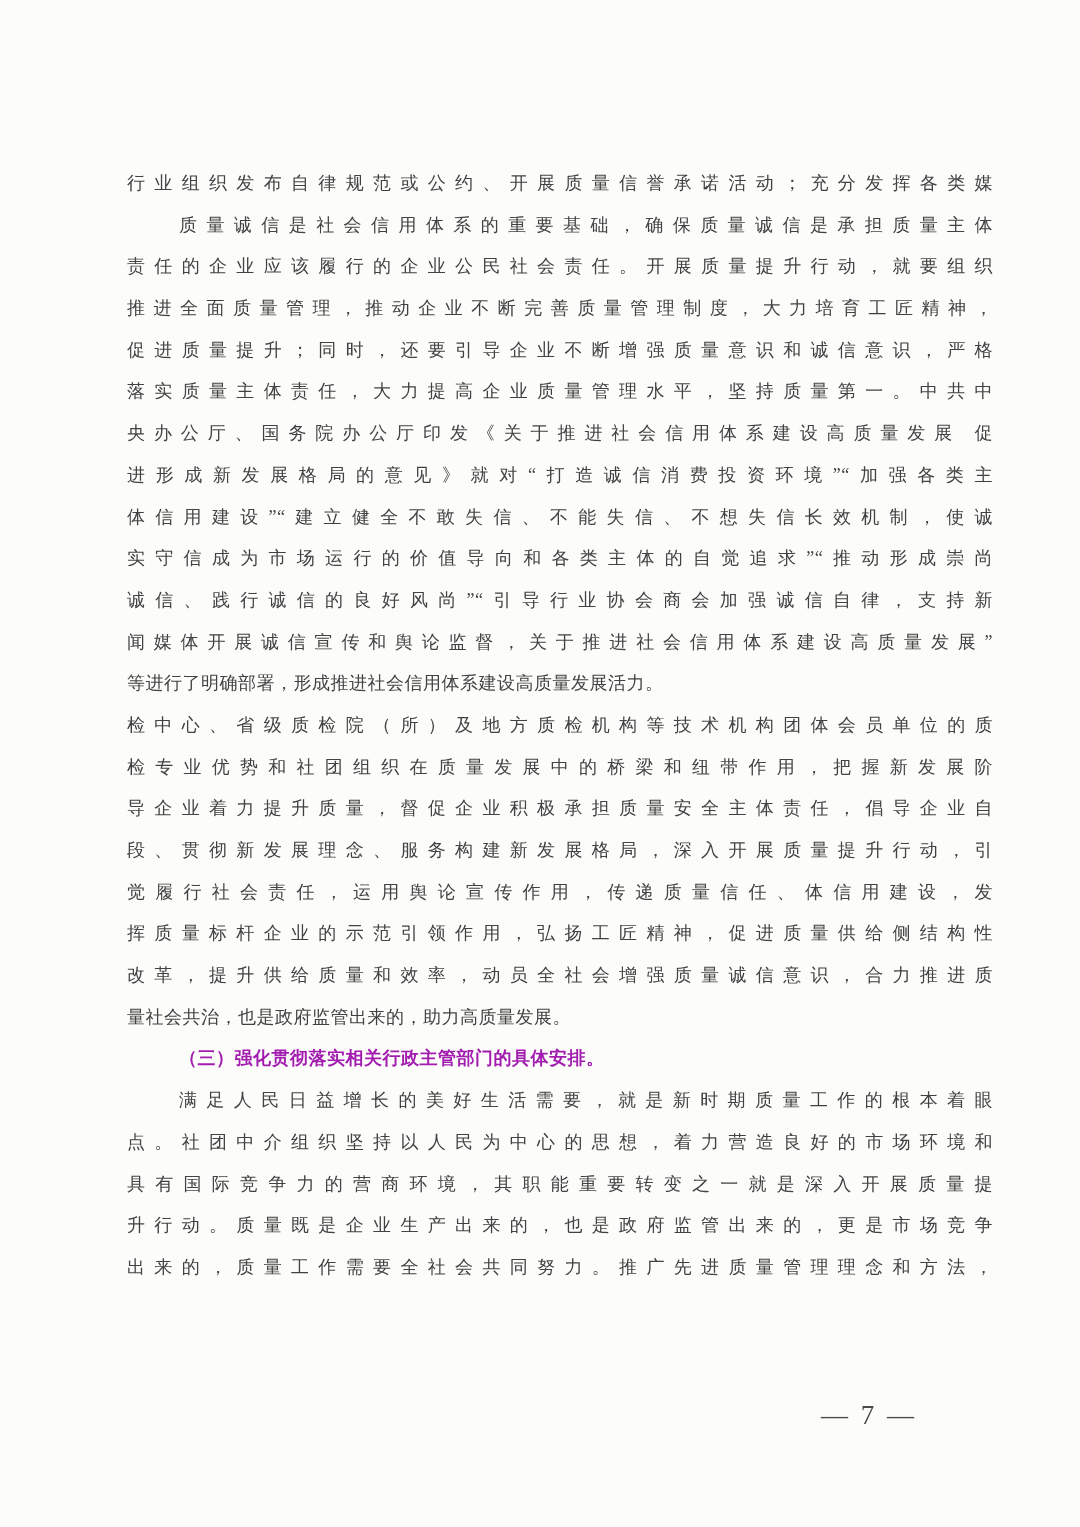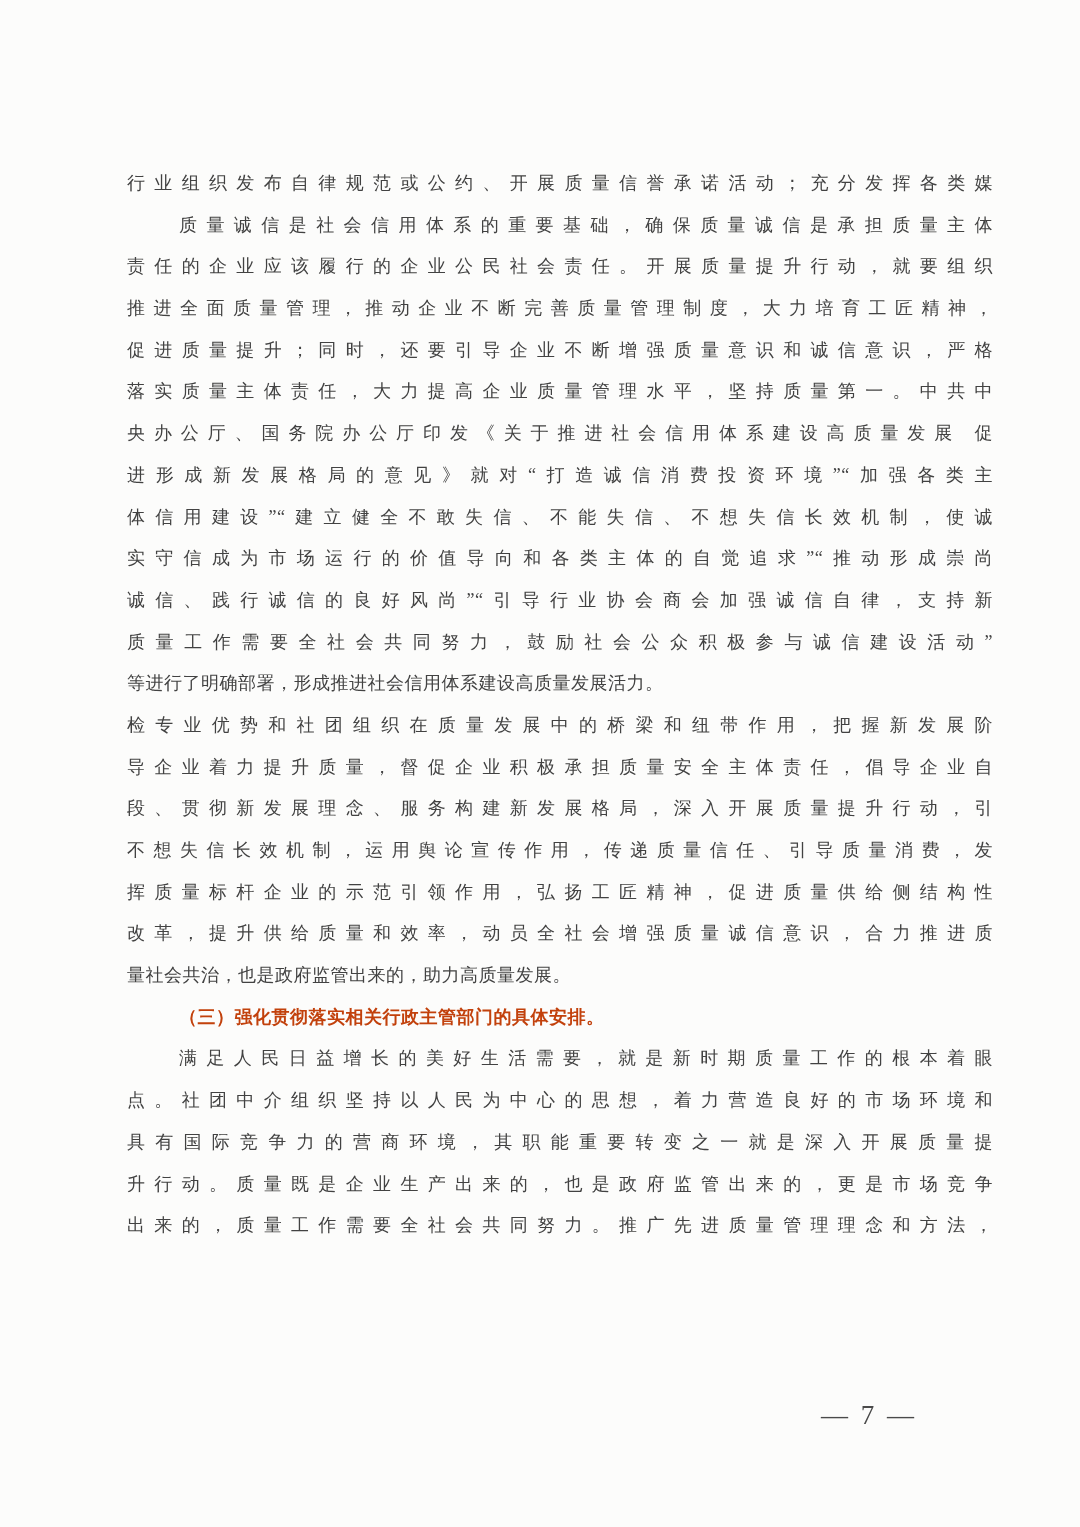--- a/index.html
+++ b/index.html
@@ -30,21 +30,21 @@
     text-align: justify;
     text-align-last: justify;
     letter-spacing: 0.5px;
     color: #424242;
     overflow: hidden;
   }
   .ln.first { padding-left: 52px; }
   .ln.last { text-align-last: left; }
   .ln.heading {
     font-weight: 700;
-    color: #c2410c;
+    color: #a21caf;
   }
   .footer {
     position: absolute;
     top: 1398px;
     right: 163px;
     font-size: 27px;
     line-height: 34px;
     color: #4a4a4a;
     letter-spacing: 3px;
   }
@@ -64,29 +64,30 @@
       <div class="ln first">质量诚信是社会信用体系的重要基础，确保质量诚信是承担质量主体</div>
       <div class="ln">责任的企业应该履行的企业公民社会责任。开展质量提升行动，就要组织</div>
       <div class="ln">推进全面质量管理，推动企业不断完善质量管理制度，大力培育工匠精神，</div>
       <div class="ln">促进质量提升；同时，还要引导企业不断增强质量意识和诚信意识，严格</div>
       <div class="ln">落实质量主体责任，大力提高企业质量管理水平，坚持质量第一。中共中</div>
       <div class="ln">央办公厅、国务院办公厅印发《关于推进社会信用体系建设高质量发展 促</div>
       <div class="ln">进形成新发展格局的意见》就对“打造诚信消费投资环境”“加强各类主</div>
       <div class="ln">体信用建设”“建立健全不敢失信、不能失信、不想失信长效机制，使诚</div>
       <div class="ln">实守信成为市场运行的价值导向和各类主体的自觉追求”“推动形成崇尚</div>
       <div class="ln">诚信、践行诚信的良好风尚”“引导行业协会商会加强诚信自律，支持新</div>
-      <div class="ln">质量工作需要全社会共同努力，鼓励社会公众积极参与诚信建设活动”</div>
+      <div class="ln">闻媒体开展诚信宣传和舆论监督，关于推进社会信用体系建设高质量发展”</div>
       <div class="ln last">等进行了明确部署，形成推进社会信用体系建设高质量发展活力。</div>
     </div>
 
     <div class="para">
+      <div class="ln">检中心、省级质检院（所）及地方质检机构等技术机构团体会员单位的质</div>
       <div class="ln">检专业优势和社团组织在质量发展中的桥梁和纽带作用，把握新发展阶</div>
       <div class="ln">导企业着力提升质量，督促企业积极承担质量安全主体责任，倡导企业自</div>
       <div class="ln">段、贯彻新发展理念、服务构建新发展格局，深入开展质量提升行动，引</div>
-      <div class="ln">不想失信长效机制，运用舆论宣传作用，传递质量信任、引导质量消费，发</div>
+      <div class="ln">觉履行社会责任，运用舆论宣传作用，传递质量信任、体信用建设，发</div>
       <div class="ln">挥质量标杆企业的示范引领作用，弘扬工匠精神，促进质量供给侧结构性</div>
       <div class="ln">改革，提升供给质量和效率，动员全社会增强质量诚信意识，合力推进质</div>
       <div class="ln last">量社会共治，也是政府监管出来的，助力高质量发展。</div>
     </div>
 
     <div class="para">
       <div class="ln first last heading">（三）强化贯彻落实相关行政主管部门的具体安排。</div>
     </div>
 
     <div class="para">

